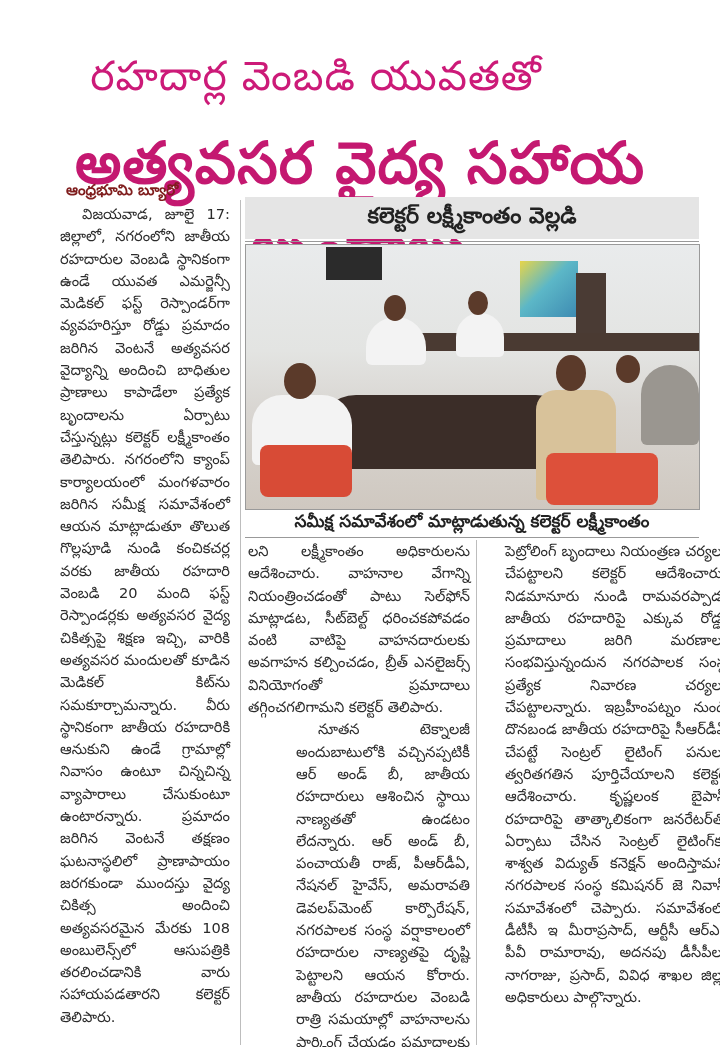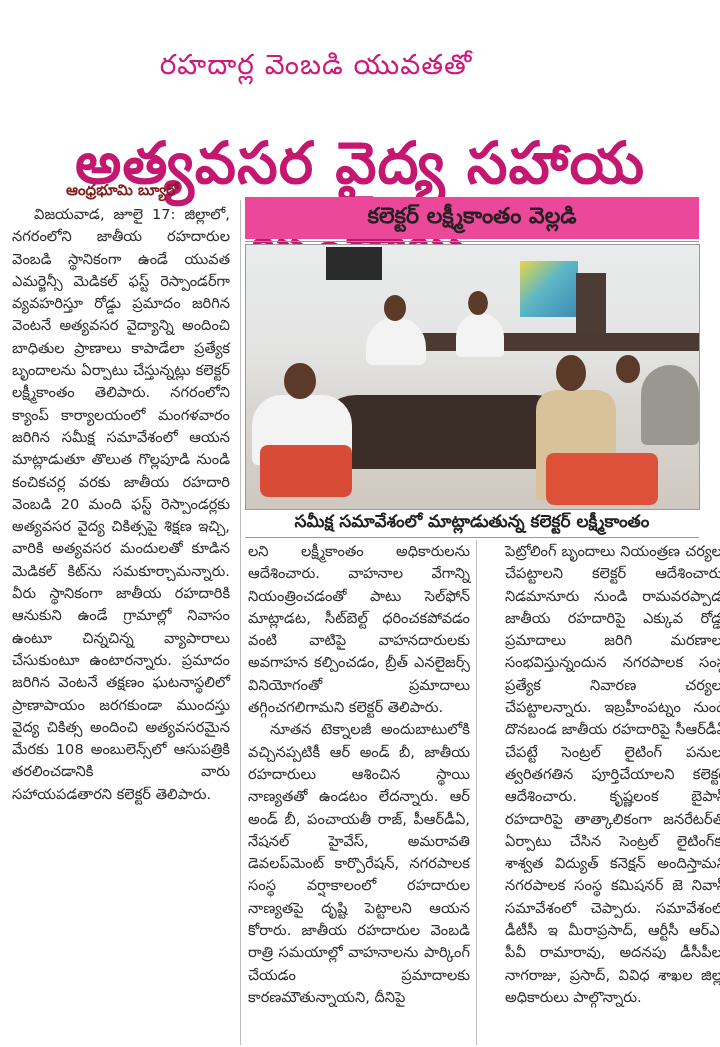--- a/index.html
+++ b/index.html
@@ -1,31 +1,31 @@
 <!DOCTYPE html>
 <html><head>
 <meta charset="utf-8">
 <style>
   html, body { margin:0; padding:0; background:#ffffff; }
   body { width:720px; height:1047px; position:relative; overflow:hidden;
          font-family:"DejaVu Sans", sans-serif; color:#222; }
   .kicker { position:absolute; left:0; top:14px; width:632px; text-align:center;
-            color:#cc1a78; font-size:28px; line-height:56px; font-weight:normal; letter-spacing:1px; }
+            color:#cc1a78; font-size:41px; line-height:56px; font-weight:normal; letter-spacing:1px; }
   .headline { position:absolute; left:0; top:82px; width:720px; text-align:center;
               color:#c41870; font-size:58px; line-height:84px; font-weight:bold; letter-spacing:1px; }
   .byline { position:absolute; left:66px; top:181px; font-size:15px; font-weight:bold; color:#7f1d1d; }
   .col { position:absolute; font-size:14.6px; line-height:22.3px; color:#2b2b2b; text-align:justify; }
   .col p { margin:0; text-indent:0; }
-  .col p.indent { text-indent:22px; }
+  .col p.indent { text-indent:22px;margin-left:48px; }
   .col1 { left:12px; top:203px; width:218px; }
   .col2 { left:248px; top:540px; width:222px; }
   .col3 { left:505px; top:540px; width:222px; }
   .vrule { position:absolute; background:#bdbdbd; width:1px; }
   .subhead-box { position:absolute; left:245px; top:197px; width:454px; height:42px;
-                 background:#ec4899; display:flex; align-items:center; justify-content:center;
+                 background:#e5e5e5; display:flex; align-items:center; justify-content:center;
                  font-size:22px; font-weight:bold; color:#222; }
   .photo { position:absolute; left:245px; top:244px; width:453px; height:264px;
            background:linear-gradient(180deg,#e9ebec 0%,#e3e4e2 40%,#d9d6d2 62%,#cfc8c0 100%);
            border:1px solid #9a9a9a; overflow:hidden; }
   .photo .screen { position:absolute; left:80px; top:2px; width:56px; height:33px; background:#2b2b2b; }
   .photo .poster { position:absolute; left:274px; top:16px; width:58px; height:56px;
                    background:linear-gradient(135deg,#e7d54a 0%,#5cb7c7 45%,#3d8ab2 100%); }
   .photo .door { position:absolute; left:330px; top:28px; width:30px; height:60px; background:#4a3b34; }
   .photo .table-far { position:absolute; left:130px; top:88px; width:323px; height:18px; background:#4a3a32; }
   .photo .table-main { position:absolute; left:70px; top:150px; width:260px; height:74px;

